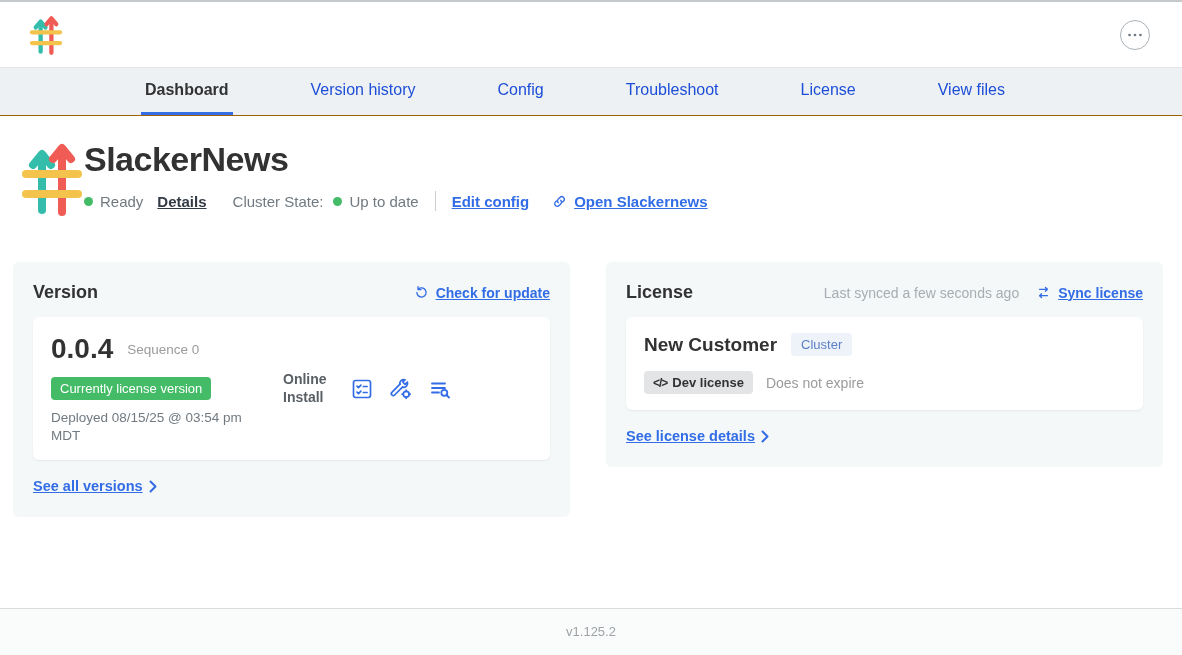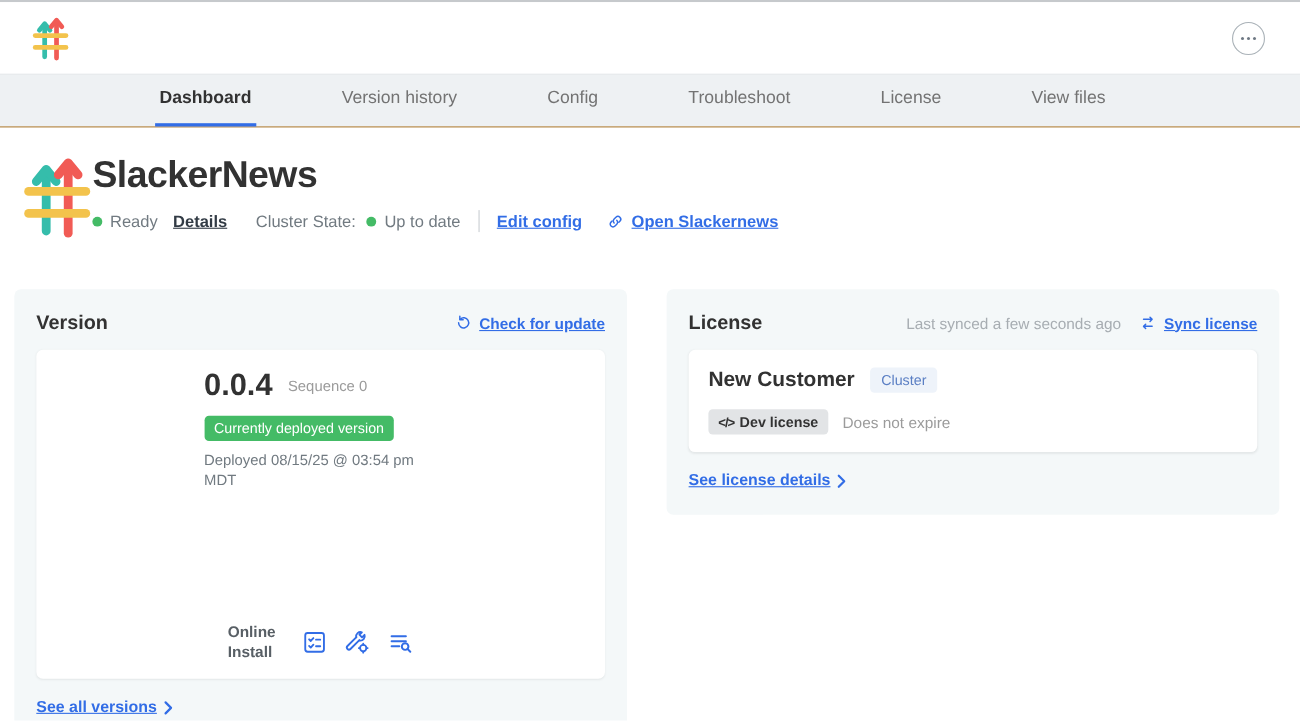--- a/index.html
+++ b/index.html
@@ -31,21 +31,21 @@
     background: #fff; display: flex; align-items: center; justify-content: center; cursor: pointer;
   }
   .more-btn svg { display: block; }
 
   
   .subnav {
     height: 48px; background: #eef1f3; border-bottom: 1px solid #a16207;
     display: flex; align-items: stretch; padding-left: 141px; gap: 74px; flex: 0 0 auto;
   }
   .snav-item {
-    display: flex; align-items: center; font-size: 16px; color: #737373;
+    display: flex; align-items: center; font-size: 16px; color: #1d4ed8;
     cursor: pointer; border-bottom: 3px solid transparent; padding: 0 4px;
   }
   .snav-item.active { color: #323232; font-weight: 600; border-bottom-color: #326de6; }
 
   
   .content { flex: 1 1 auto; background: #fff; }
   .app-header { display: flex; padding: 24px 0 0 20px; align-items: flex-start; }
   .logo-lg { width: 64px; flex: 0 0 auto; }
   .page-title { font-size: 34px; font-weight: 700; color: #323232; letter-spacing: -0.5px; }
   .status-row { display: flex; align-items: center; margin-top: 12px; font-size: 15px; color: #717a81; }
@@ -63,21 +63,20 @@
   .cards { display: flex; gap: 36px; padding: 40px 19px 0 13px; align-items: flex-start; }
   .card { flex: 1 1 0; background: #f4f8f9; border-radius: 6px; padding: 20px 20px 22px; }
   .card-head { display: flex; align-items: center; justify-content: space-between; }
   .card-title { font-size: 18px; font-weight: 700; color: #323232; }
   .card-head-right { display: flex; align-items: center; gap: 16px; }
   .muted { color: #a7adb2; font-size: 14px; font-weight: 400; }
   .link-sm { font-size: 14px; }
   .inner {
     background: #fff; border-radius: 6px; margin-top: 14px; padding: 16px 18px;
     box-shadow: 0 1px 2px rgba(50,50,50,0.08);
-    flex-direction: column;
   }
   .version-inner { display: flex; align-items: center; }
   .vleft { flex: 0 0 232px; }
   .vrow { display: flex; align-items: center; gap: 14px; }
   .vnum { font-size: 28px; font-weight: 700; color: #323232; }
   .vseq { font-size: 13.5px; color: #9b9b9b; }
   .badge-green {
     display: inline-block; margin-top: 12px; background: #44bb66; color: #fff;
     font-size: 13px; padding: 4px 9px; border-radius: 4px;
   }
@@ -207,21 +206,21 @@
             </svg>
             <span>Check for update</span>
           </a>
         </div>
         <div class="inner version-inner">
           <div class="vleft">
             <div class="vrow">
               <span class="vnum">0.0.4</span>
               <span class="vseq">Sequence 0</span>
             </div>
-            <span class="badge-green">Currently deployed version</span>
+            <span class="badge-green">Currently license version</span>
             <p class="deployed">Deployed 08/15/25 @ 03:54 pm MDT</p>
           </div>
           <div class="vright">
             <span class="install-type">Online Install</span>
             <button class="icon-btn">
               <svg width="24" height="24" viewBox="0 0 24 24" fill="none" stroke="#326de6" stroke-width="1.7" stroke-linecap="round" stroke-linejoin="round">
                 <rect x="3.5" y="3.5" width="17" height="17" rx="2.2"></rect>
                 <path d="M7 9.2l1.5 1.5 2.4-2.6"></path>
                 <path d="M13.3 9.5h3.8"></path>
                 <path d="M7 15.2l1.5 1.5 2.4-2.6"></path>

